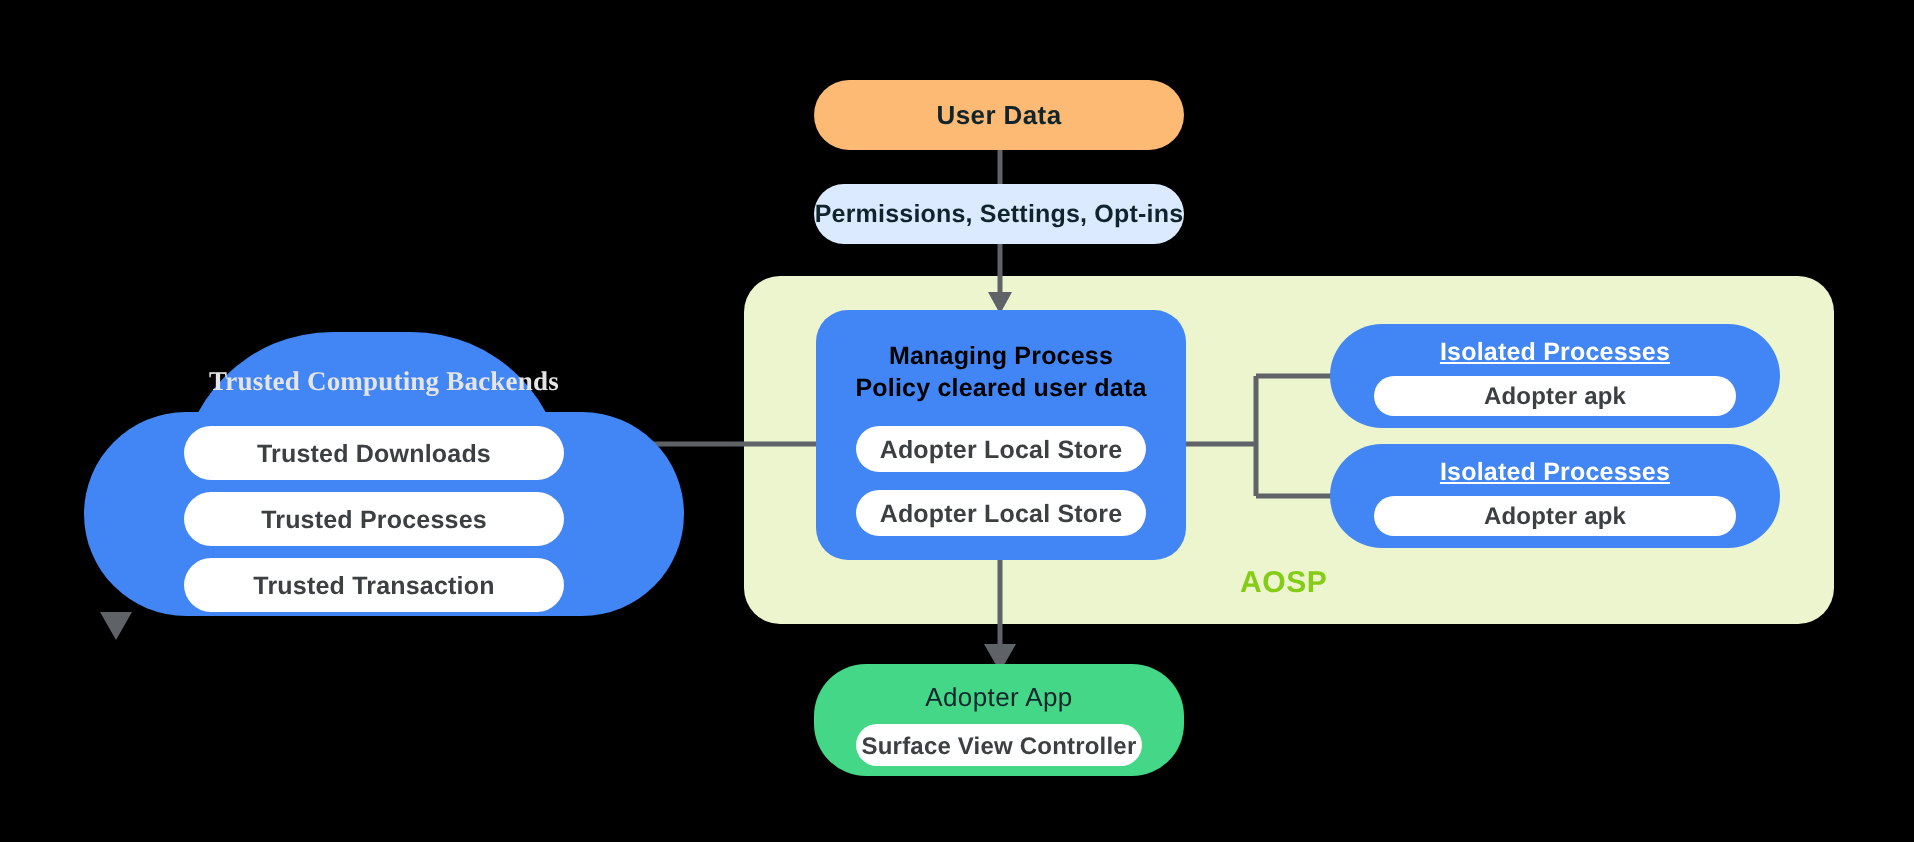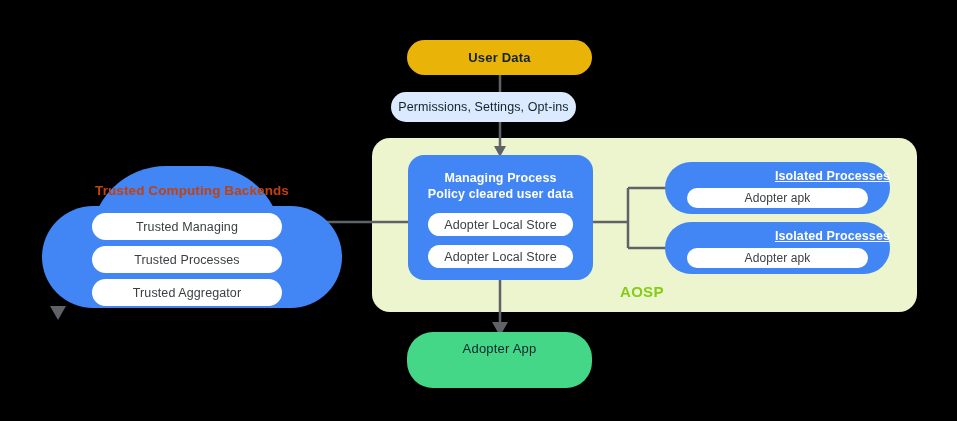--- a/index.html
+++ b/index.html
@@ -28,20 +28,21 @@
     justify-content: center;
     text-align: center;
     box-sizing: border-box;
   }
 
   .white-pill {
     background: #ffffff;
     color: #3c4043;
     font-size: 12.5px;
     letter-spacing: .1px;
+    font-weight: bold;
   }
 
   
   #aosp-container {
     left: 372px;
     top: 138px;
     width: 545px;
     height: 174px;
     background: #edf5ce;
     border-radius: 18px;
@@ -68,66 +69,67 @@
     border-radius: 96px 96px 40px 40px;
   }
   #cloud-base {
     left: 0px; top: 40px; width: 300px; height: 102px;
     border-radius: 52px;
   }
   #cloud-title {
     position: absolute;
     left: 0; top: 17px; width: 300px;
     text-align: center;
-    color: #c2410c;
+    color: #e5e5e5;
     font-size: 13.5px;
     font-weight: bold;
     letter-spacing: .1px;
     z-index: 3;
+    font-family: Liberation Serif, serif;
   }
   .cloud-item {
     position: absolute;
     left: 50px;
     width: 190px;
     height: 27px;
     z-index: 3;
   }
   #cloud-item-0 { top: 47px; }
   #cloud-item-1 { top: 80px; }
   #cloud-item-2 { top: 113px; }
 
   
   #user-data {
     left: 407px; top: 40px; width: 185px; height: 35px;
-    background: #eab308;
+    background: #fdba74;
     color: #10242c;
     font-size: 13px;
     font-weight: bold;
     letter-spacing: .2px;
   }
   #permissions {
-    left: 391px; top: 92px; width: 185px; height: 30px;
+    left: 407px; top: 92px; width: 185px; height: 30px;
     background: #dbeafe;
     color: #10242c;
     font-size: 12.5px;
-    font-weight: normal;
+    font-weight: bold;
     letter-spacing: .1px;
   }
 
   
   #managing-process {
     left: 408px; top: 155px; width: 185px; height: 125px;
     background: #4285f4;
     border-radius: 16px;
   }
   #mp-title {
     position: absolute;
     left: 0; top: 15px; width: 185px;
     text-align: center;
-    color: #ffffff;
+    color: #000000;
     font-size: 12.5px;
     font-weight: bold;
     line-height: 16px;
     letter-spacing: .1px;
   }
   .mp-item {
     position: absolute;
     left: 20px; width: 145px; height: 23px;
   }
   #mp-item-0 { top: 58px; }
@@ -140,21 +142,21 @@
     width: 225px;
     height: 52px;
     background: #4285f4;
     border-radius: 26px;
   }
   #isolated-0 { top: 162px; }
   #isolated-1 { top: 222px; }
   .isolated-title {
     position: absolute;
     left: 0; top: 7px; width: 225px;
-    text-align: right;
+    text-align: center;
     color: #ffffff;
     font-size: 12.5px;
     font-weight: bold;
     text-decoration: underline;
     letter-spacing: .1px;
   }
   .isolated-item {
     position: absolute;
     left: 22px; top: 26px; width: 181px; height: 20px;
     font-size: 12px;
@@ -210,23 +212,23 @@
 
     <polygon points="58,320 50,306 66,306" fill="#5f6368"></polygon>
   </svg>
 
   <div class="abs" id="aosp-label">AOSP</div>
 
   <div class="abs" id="cloud">
     <div class="cloud-blob" id="cloud-top"></div>
     <div class="cloud-blob" id="cloud-base"></div>
     <div id="cloud-title">Trusted Computing Backends</div>
-    <div class="cloud-item pill white-pill" id="cloud-item-0">Trusted Managing</div>
+    <div class="cloud-item pill white-pill" id="cloud-item-0">Trusted Downloads</div>
     <div class="cloud-item pill white-pill" id="cloud-item-1">Trusted Processes</div>
-    <div class="cloud-item pill white-pill" id="cloud-item-2">Trusted Aggregator</div>
+    <div class="cloud-item pill white-pill" id="cloud-item-2">Trusted Transaction</div>
   </div>
 
   <div class="abs pill" id="user-data">User Data</div>
 
   <div class="abs pill" id="permissions">Permissions,  Settings, Opt-ins</div>
 
   <div class="abs" id="managing-process">
     <div id="mp-title">
       <span>Managing Process</span><br>
       <span>Policy cleared user data</span>
@@ -240,15 +242,16 @@
     <div class="isolated-item pill white-pill">Adopter apk</div>
   </div>
 
   <div class="isolated-box" id="isolated-1">
     <div class="isolated-title">Isolated Processes</div>
     <div class="isolated-item pill white-pill">Adopter apk</div>
   </div>
 
   <div class="abs" id="adopter-app">
     <div id="adopter-app-title">Adopter App</div>
+    <div class="pill white-pill" id="adopter-app-item">Surface View Controller</div>
   </div>
 
 </div>
 
 </body></html>

